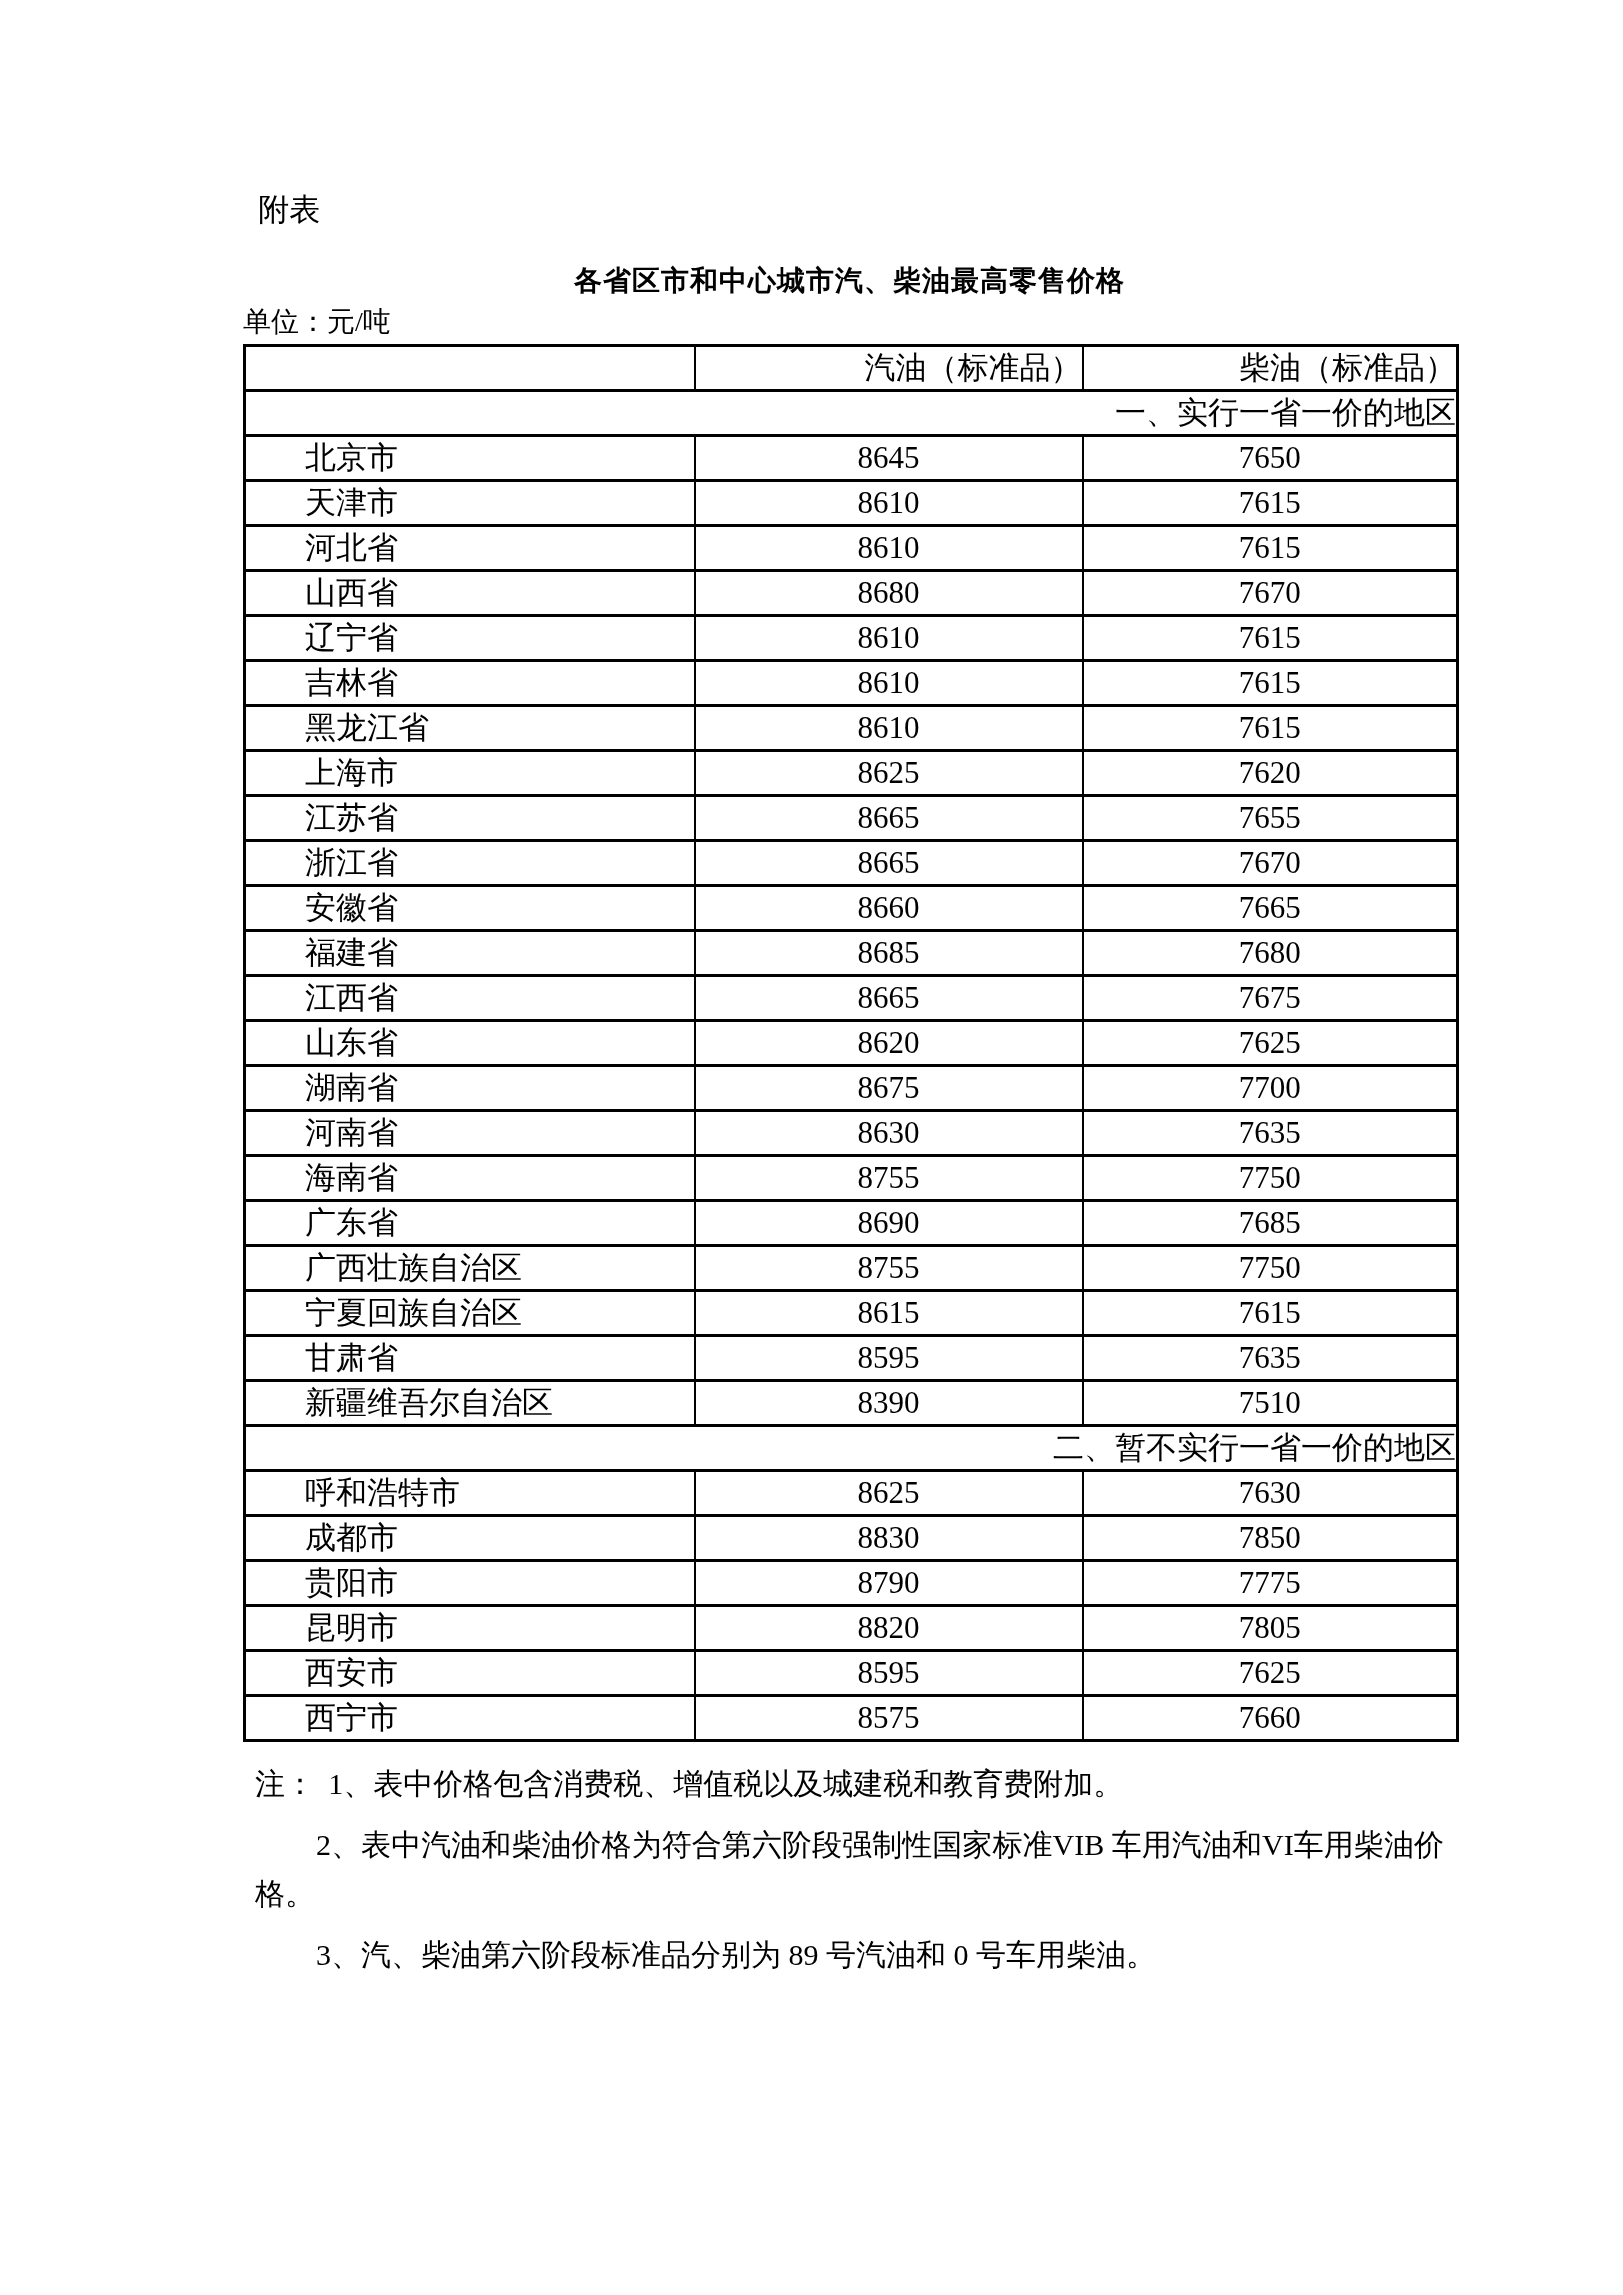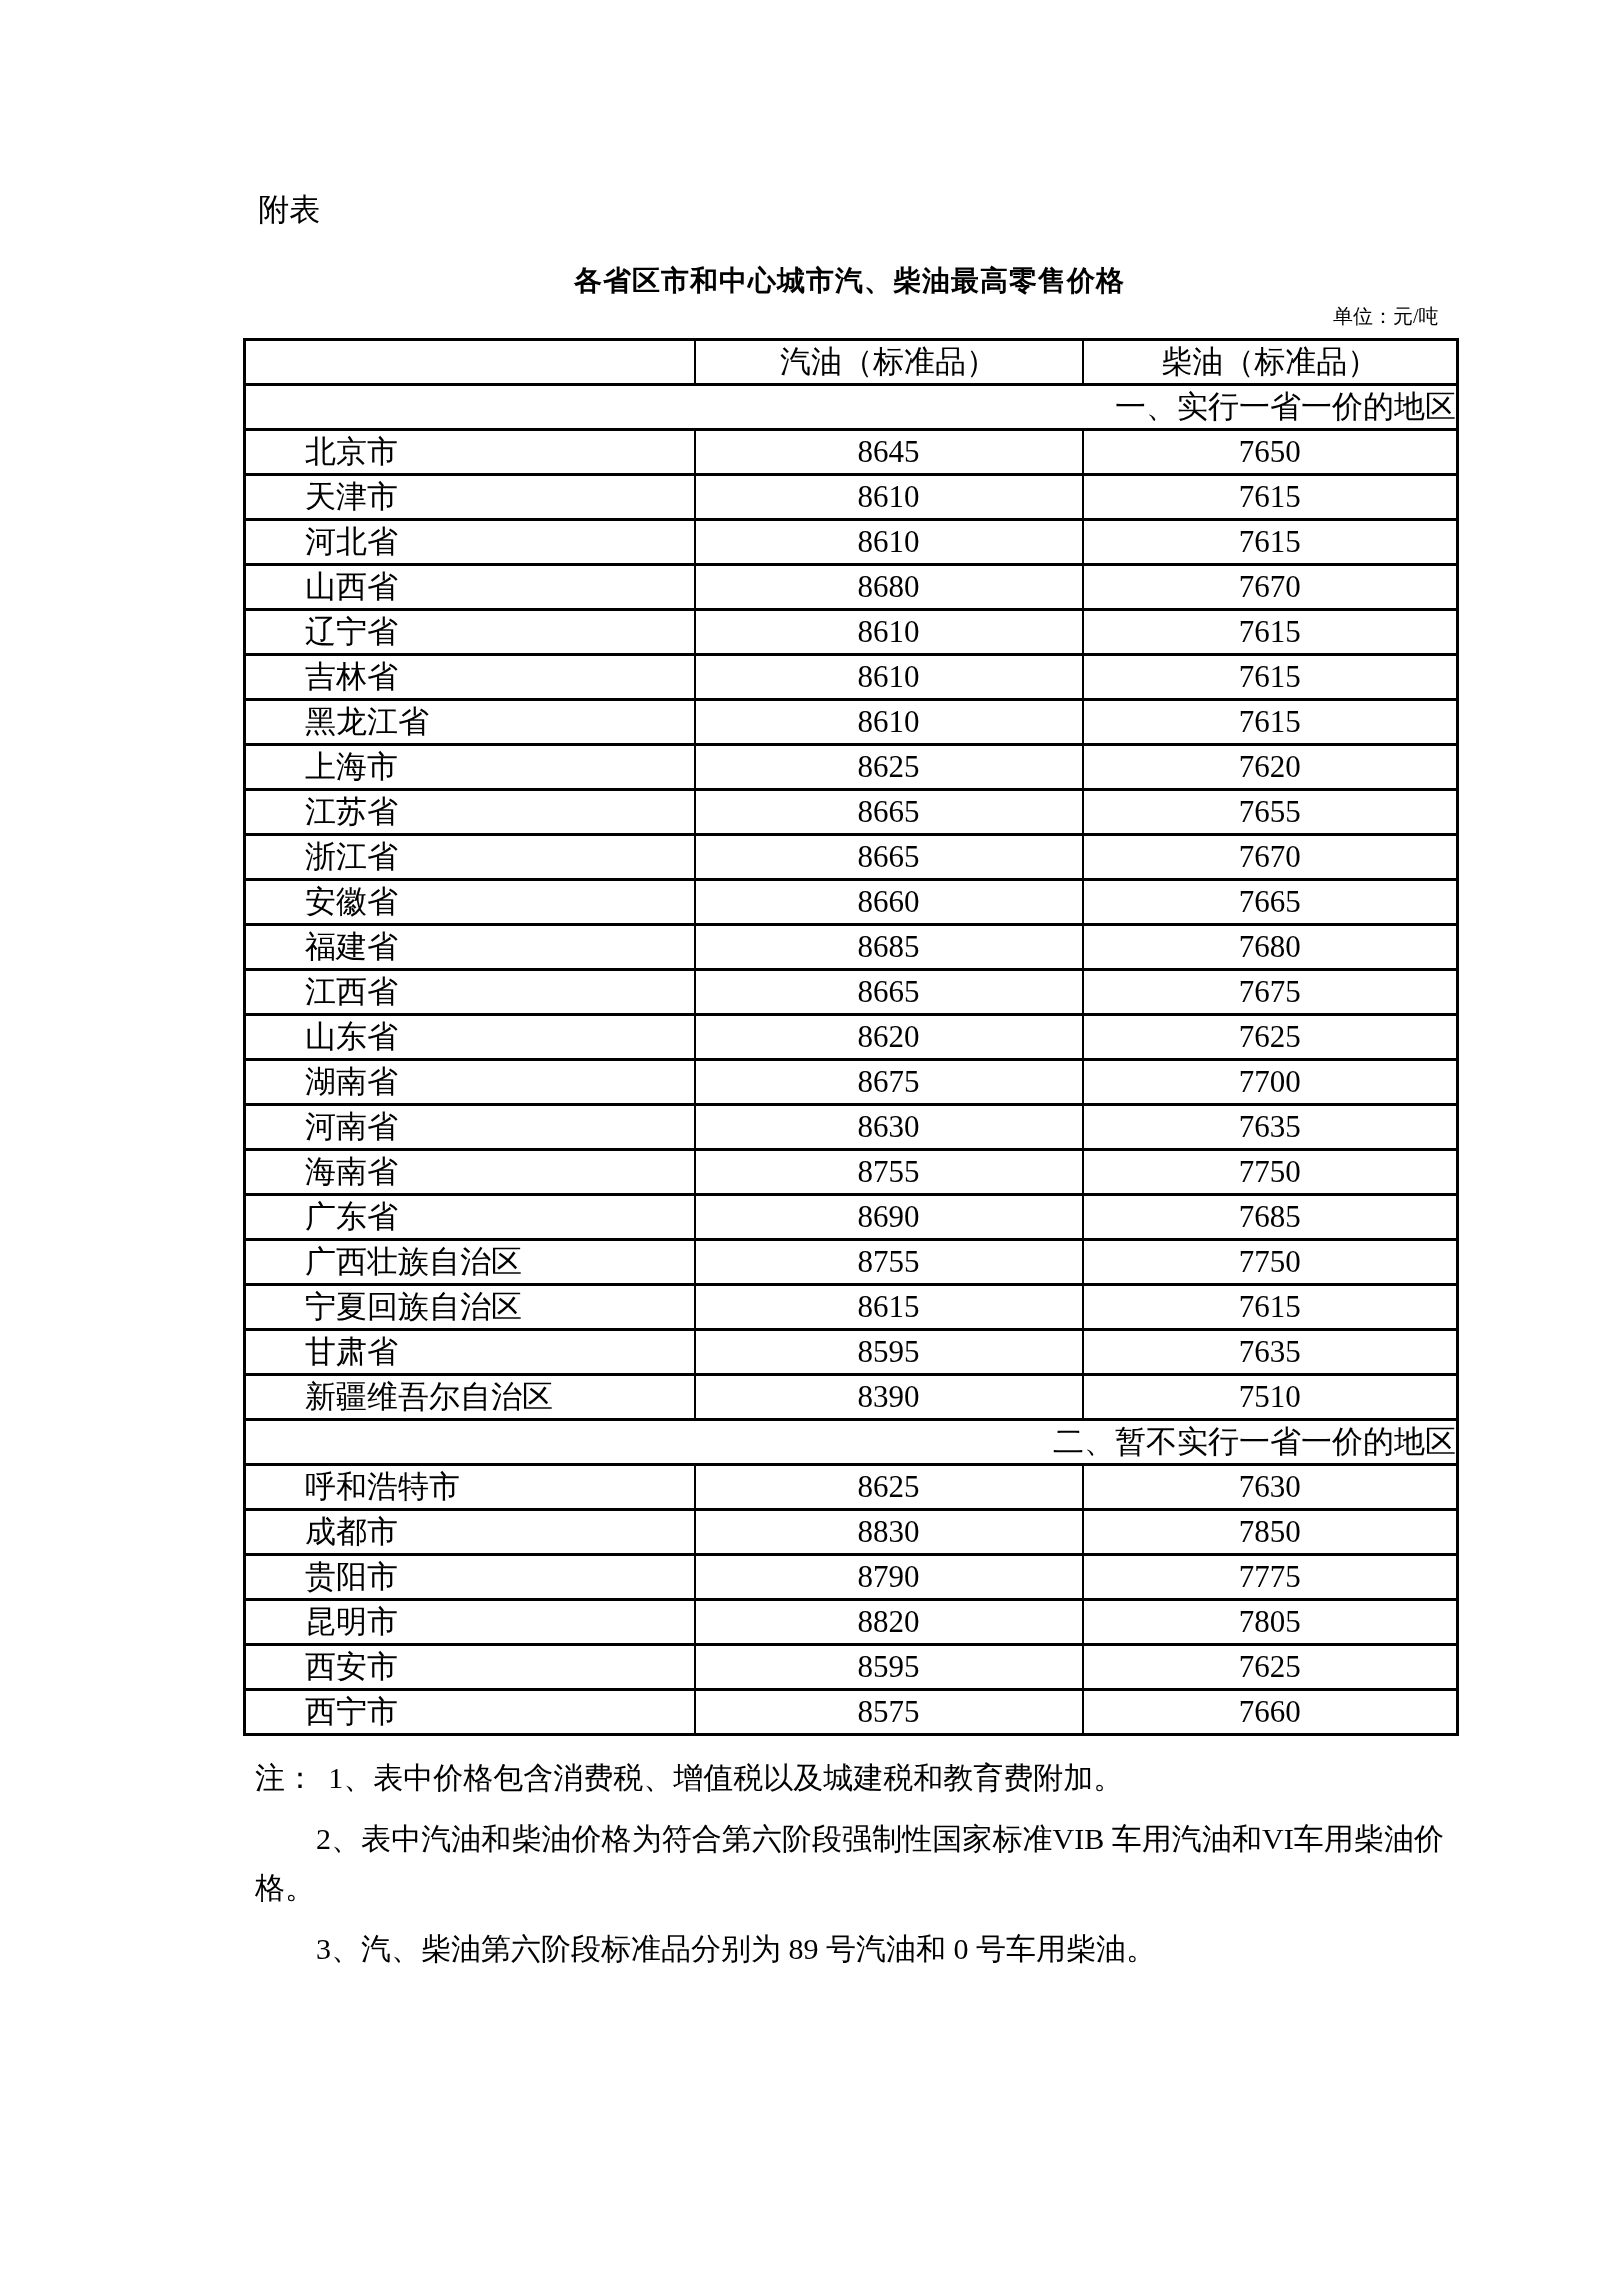--- a/index.html
+++ b/index.html
@@ -31,24 +31,24 @@
   .title {
     margin: 34px 0 0 0;
     text-align: center;
     font-family: "Liberation Sans", "DejaVu Sans", sans-serif;
     font-weight: 700;
     font-size: 28px;
     line-height: 39px;
     letter-spacing: 1px;
   }
   .unit {
-    margin-top: 0;
+    margin-top: 6px;
     margin-bottom: 6.1px;
-    text-align: right;
-    font-size: 20px;
+    text-align: left;
+    font-size: 28px;
     line-height: 32px;
     padding-right: 17.4px;
   }
   table.price-table {
     width: 100%;
     border-collapse: collapse;
     table-layout: fixed;
     border: 3.6px solid #000;
   }
   .price-table th, .price-table td {
@@ -57,21 +57,21 @@
     border-bottom-width: 3.1px;
     height: 40px;
     padding: 0;
     vertical-align: middle;
     font-size: 31px;
     font-weight: normal;
     overflow: hidden;
     white-space: nowrap;
   }
   .price-table th {
-    text-align: center;
+    text-align: right;
     margin-top: 17px;
   }
   .price-table td.region {
     text-align: left;
     padding-left: 59px;
   }
   .price-table td.section {
     text-align: right;
     padding-left: 8px;
   }

